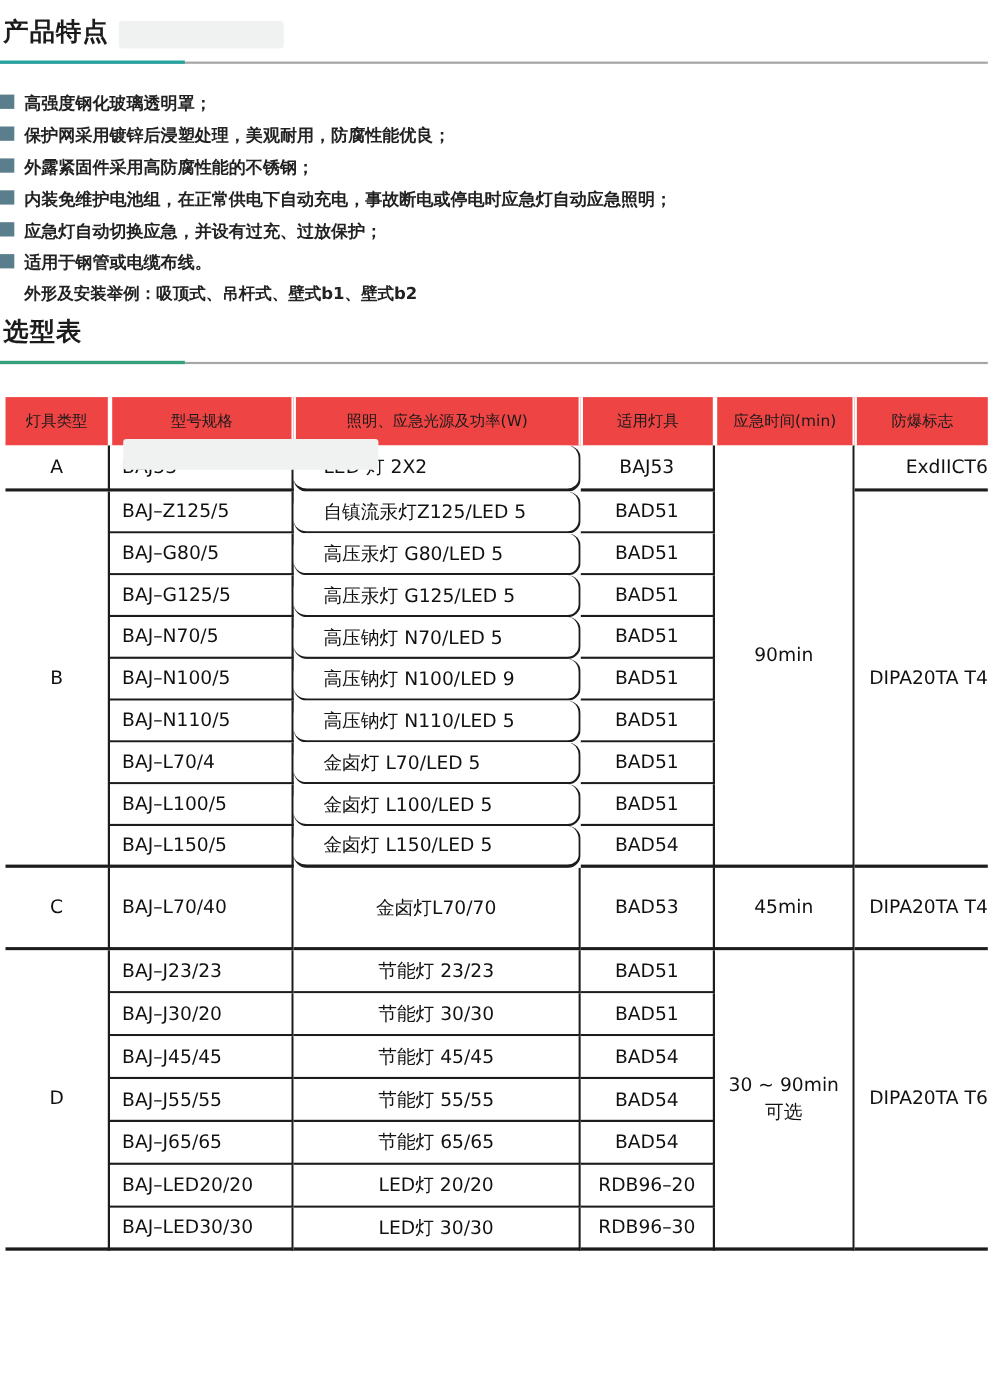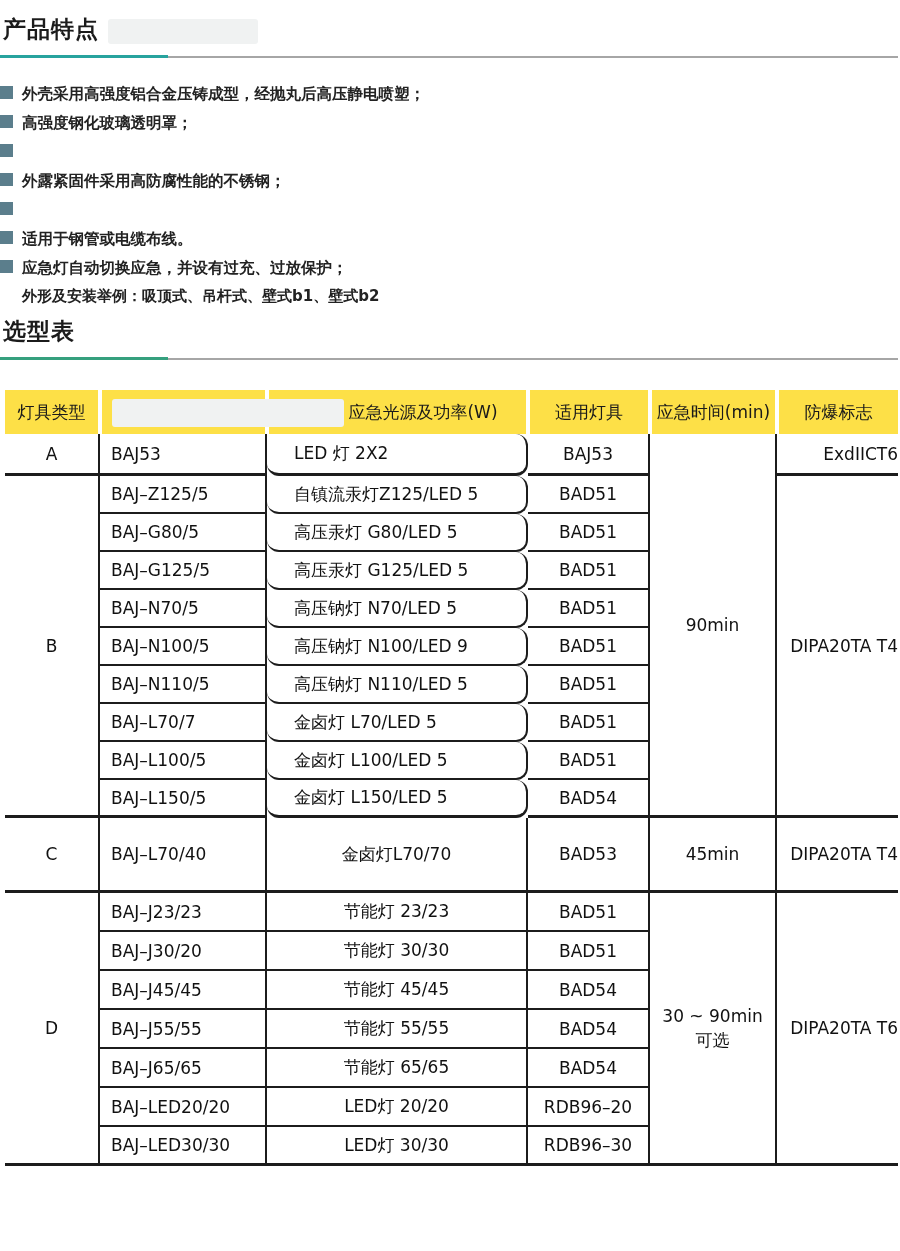--- a/index.html
+++ b/index.html
@@ -78,23 +78,23 @@
   #seltable{
     margin:30px 0 0 5px;
     border-collapse:separate;
     border-spacing:0;
     table-layout:fixed;
     width:893px;
     font-size:17px;
     color:#111111;
   }
   #seltable th{
-    background:#fde047;
+    background:#ef4444;
     font-weight:normal;
-    font-size:17px;
+    font-size:14px;
     color:#1a1a1a;
     padding:0;
     height:44px;
     border:none;
     border-left:2px solid #ffffff;
     border-right:2px solid #ffffff;
   }
   #seltable th:first-child{border-left:none;}
   #seltable th:last-child{border-right:none;}
   #seltable td{
@@ -126,43 +126,41 @@
   <div>
     <h1 class="section-title" id="features-title">产品特点</h1>
     <div class="title-rule" id="features-rule">
       <div class="rule-gray"></div>
       <div class="rule-accent"></div>
     </div>
 
     <div id="features-list">
       <div class="feature-row">
         <span class="bullet"></span>
-        <span class="feature-text">外壳采用高强度铝合金压铸成型，经抛丸后高压静电喷塑；</span>
-      </div>
-      <div class="feature-row">
-        <span class="bullet"></span>
         <span class="feature-text">高强度钢化玻璃透明罩；</span>
       </div>
       <div class="feature-row">
         <span class="bullet"></span>
+        <span class="feature-text">保护网采用镀锌后浸塑处理，美观耐用，防腐性能优良；</span>
       </div>
       <div class="feature-row">
         <span class="bullet"></span>
         <span class="feature-text">外露紧固件采用高防腐性能的不锈钢；</span>
       </div>
       <div class="feature-row">
         <span class="bullet"></span>
+        <span class="feature-text">内装免维护电池组，在正常供电下自动充电，事故断电或停电时应急灯自动应急照明；</span>
+      </div>
+      <div class="feature-row">
+        <span class="bullet"></span>
+        <span class="feature-text">应急灯自动切换应急，并设有过充、过放保护；</span>
       </div>
       <div class="feature-row">
         <span class="bullet"></span>
         <span class="feature-text">适用于钢管或电缆布线。</span>
-      </div>
-      <div class="feature-row">
-        <span class="bullet"></span>
-        <span class="feature-text">应急灯自动切换应急，并设有过充、过放保护；</span>
       </div>
       <div id="features-note">外形及安装举例：吸顶式、吊杆式、壁式b1、壁式b2</div>
     </div>
   </div>
 
   <div id="selection-section">
     <h1 class="section-title" id="selection-title">选型表</h1>
     <div class="title-rule" id="selection-rule">
       <div class="rule-gray"></div>
       <div class="rule-accent"></div>
@@ -223,21 +221,21 @@
         <td class="model-cell">BAJ–N100/5</td>
         <td class="src-left">高压钠灯 N100/LED 9</td>
         <td>BAD51</td>
       </tr>
       <tr class="rb">
         <td class="model-cell">BAJ–N110/5</td>
         <td class="src-left">高压钠灯 N110/LED 5</td>
         <td>BAD51</td>
       </tr>
       <tr class="rb">
-        <td class="model-cell">BAJ–L70/7</td>
+        <td class="model-cell">BAJ–L70/4</td>
         <td class="src-left">金卤灯 L70/LED 5</td>
         <td>BAD51</td>
       </tr>
       <tr class="rb">
         <td class="model-cell">BAJ–L100/5</td>
         <td class="src-left">金卤灯 L100/LED 5</td>
         <td>BAD51</td>
       </tr>
       <tr class="rb">
         <td class="ge model-cell">BAJ–L150/5</td>

